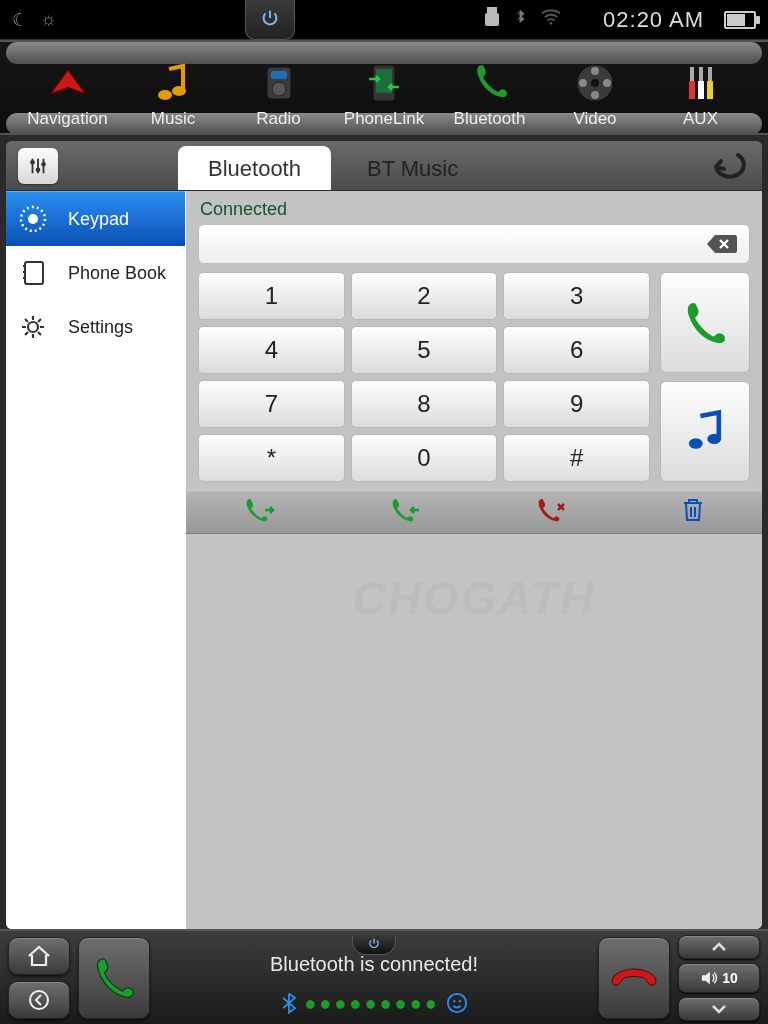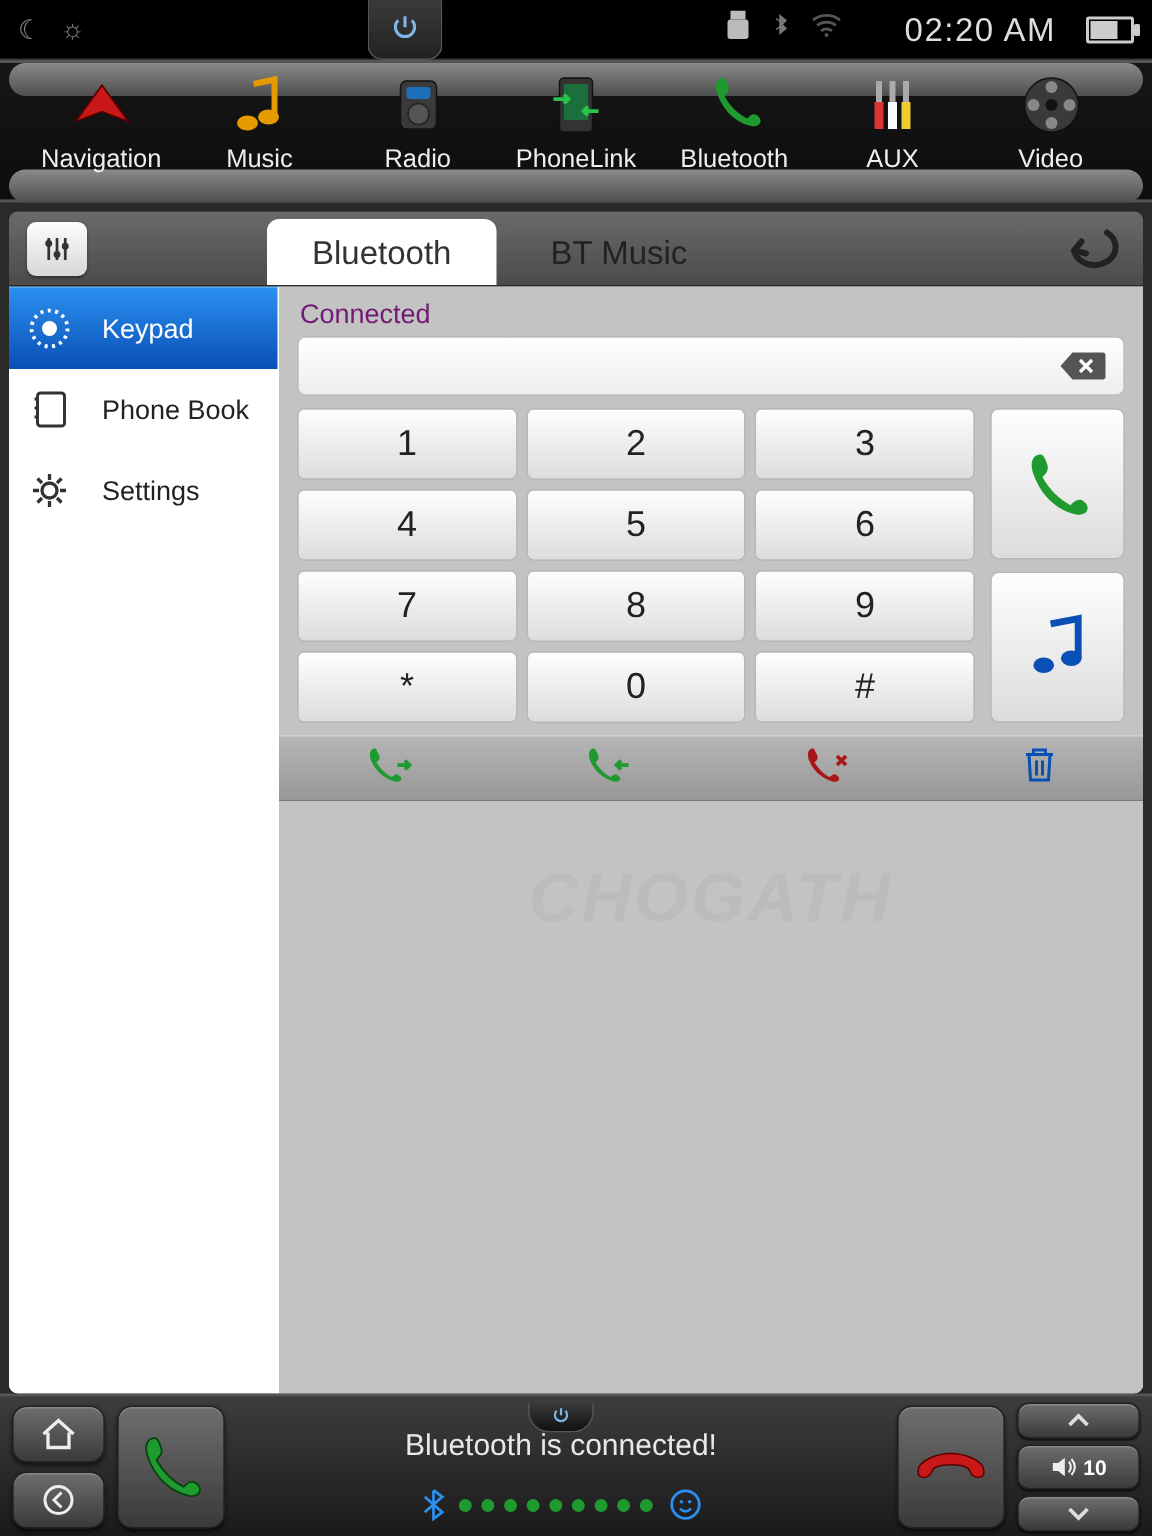--- a/index.html
+++ b/index.html
@@ -26,21 +26,21 @@
   .sb-icon{color:#888;font-size:18px;}
 
   
   .topnav {
     height: 95px;
     background:
       linear-gradient(#161616 0%, #0d0d0d 100%);
     border-top: 2px solid #555;
     border-bottom: 2px solid #555;
     padding: 4px 20px 0;
-    display: flex; justify-content: space-between; 
+    display: flex; justify-content: space-between; align-items: flex-end;
     position: relative;
   }
   .topnav::before, .topnav::after{
     content:""; position:absolute; left:6px; right:6px; height:22px;
     background: linear-gradient(#8a8a8a,#4e4e4e);
     border-radius: 18px;
   }
   .topnav::before{ top:0; }
   .topnav::after{ bottom:-2px; }
   .tn-item {
@@ -90,21 +90,21 @@
     font-size:18px; color:#222; line-height:1.15;
   }
   .side-item.active{
     background: linear-gradient(#2b8ff0,#0a4fb5); color:#fff;
     border-top:1px solid #4fb0ff;
   }
   .side-icon{ width:30px; height:30px; display:flex; align-items:center; justify-content:center; flex-shrink:0;}
 
   
   .content { flex:1; background:#c3c3c3; display:flex; flex-direction:column; position:relative;}
-  .status-label{ padding:8px 14px 4px; color:#701a75; font-size:18px; }
+  .status-label{ padding:8px 14px 4px; color:#14532d; font-size:18px; }
   .dial-display{
     margin:0 12px 8px; height:40px; background:linear-gradient(#fff,#eee);
     border:1px solid #bdbdbd; border-radius:6px;
     display:flex; align-items:center; justify-content:flex-end; padding-right:10px;
   }
   .backspace-icon svg{display:block;}
   .keypad-area{ padding:0 12px; display:flex; gap:10px; }
   .keys { flex:1; display:grid; grid-template-columns:repeat(3,1fr); grid-auto-rows:48px; gap:6px;}
   .key{
     background:linear-gradient(#fefefe,#dcdcdc);
@@ -245,43 +245,43 @@
     <span class="tn-icon">
         <svg width="38" height="44" viewBox="0 0 38 44">
           <path d="M10 6 q6 0 6 6 q0 4 -3 6 q6 10 14 14 q2 -3 6 -3 q6 0 6 6" transform="scale(0.75) translate(2,2)" fill="none"></path>
           <path d="M11 4 C 7 4 5 8 7 14 C 11 26 20 34 30 36 C 36 37 38 32 34 29 C 31 27 29 29 27 31 C 21 28 15 22 12 16 C 14 14 16 12 14 8 C 13 5 12 4 11 4 Z" fill="#1e9a2e"></path>
         </svg>
       </span>
     <span>Bluetooth</span>
   </div>
   <div class="tn-item">
     <span class="tn-icon">
+        <svg width="44" height="44" viewBox="0 0 44 44">
+          <circle cx="22" cy="22" r="18" fill="#3a3a3a" stroke="#111"></circle>
+          <circle cx="22" cy="10" r="4" fill="#888"></circle>
+          <circle cx="34" cy="22" r="4" fill="#888"></circle>
+          <circle cx="22" cy="34" r="4" fill="#888"></circle>
+          <circle cx="10" cy="22" r="4" fill="#888"></circle>
+          <circle cx="22" cy="22" r="4" fill="#111"></circle>
+        </svg>
+      </span>
+    <span>Video</span>
+  </div>
+  <div class="tn-item">
+    <span class="tn-icon">
         <svg width="40" height="44" viewBox="0 0 40 44">
           <rect x="8" y="20" width="6" height="18" fill="#d33"></rect>
           <rect x="17" y="20" width="6" height="18" fill="#fff"></rect>
           <rect x="26" y="20" width="6" height="18" fill="#ec3"></rect>
           <rect x="9" y="6" width="4" height="14" fill="#aaa"></rect>
           <rect x="18" y="6" width="4" height="14" fill="#aaa"></rect>
           <rect x="27" y="6" width="4" height="14" fill="#aaa"></rect>
         </svg>
       </span>
     <span>AUX</span>
-  </div>
-  <div class="tn-item">
-    <span class="tn-icon">
-        <svg width="44" height="44" viewBox="0 0 44 44">
-          <circle cx="22" cy="22" r="18" fill="#3a3a3a" stroke="#111"></circle>
-          <circle cx="22" cy="10" r="4" fill="#888"></circle>
-          <circle cx="34" cy="22" r="4" fill="#888"></circle>
-          <circle cx="22" cy="34" r="4" fill="#888"></circle>
-          <circle cx="10" cy="22" r="4" fill="#888"></circle>
-          <circle cx="22" cy="22" r="4" fill="#111"></circle>
-        </svg>
-      </span>
-    <span>Video</span>
   </div>
 </div>
 
 <div class="main">
   <div class="tabbar">
     <div class="eq-btn">
       <svg width="22" height="22" viewBox="0 0 24 24">
           <path stroke="#333" stroke-width="2" d="M6 4v16M12 4v16M18 4v16"></path>
           <circle cx="6" cy="8" r="2.5" fill="#333"></circle>
           <circle cx="12" cy="16" r="2.5" fill="#333"></circle>

